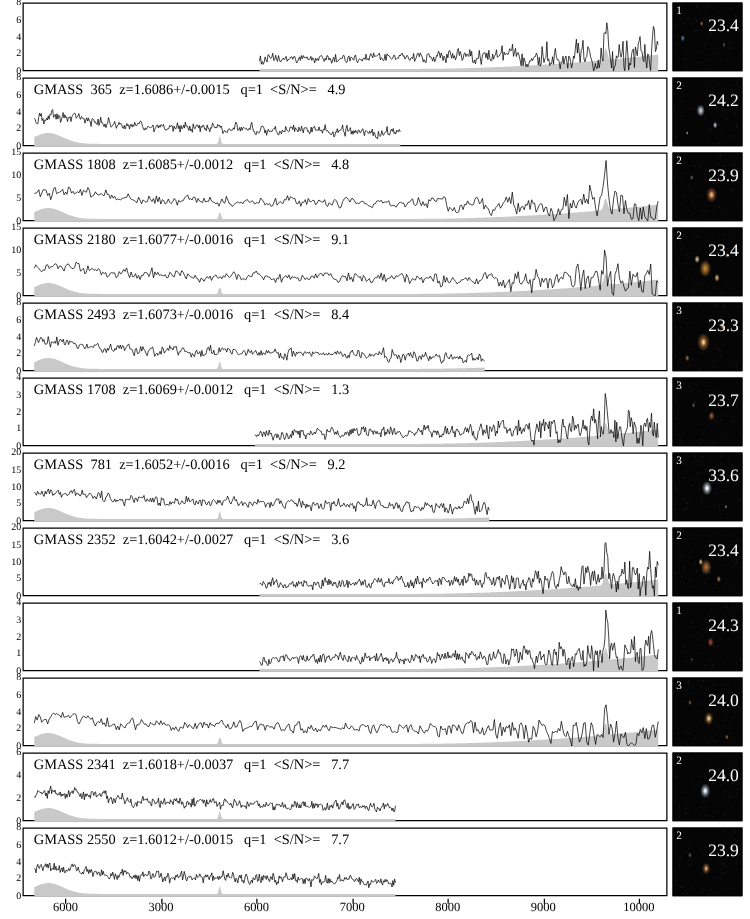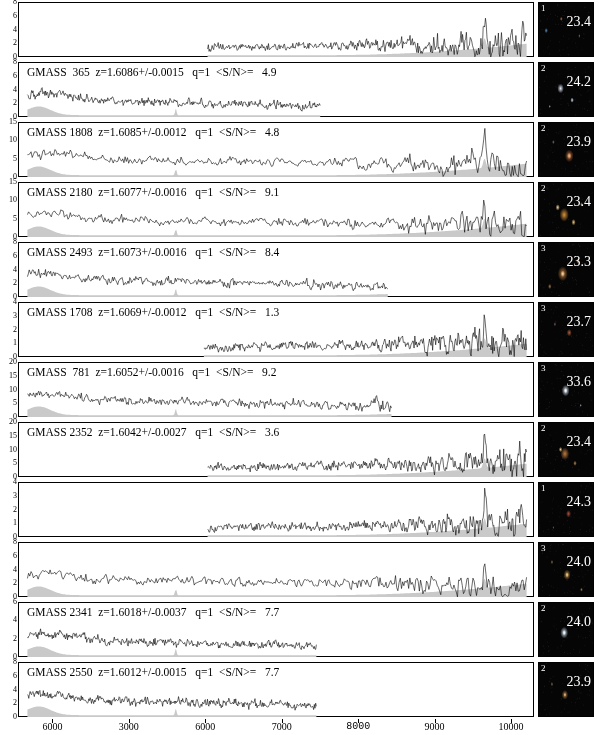--- a/index.html
+++ b/index.html
@@ -1518,19 +1518,19 @@
     <div class="axisrow">
       <div class="tickmark" style="left: 52.4px;"></div>
       <div class="xtick" style="left: 52.4px;">6000</div>
       <div class="tickmark" style="left: 128.844px;"></div>
       <div class="xtick" style="left: 128.844px;">3000</div>
       <div class="tickmark" style="left: 205.289px;"></div>
       <div class="xtick" style="left: 205.289px;">6000</div>
       <div class="tickmark" style="left: 281.733px;"></div>
       <div class="xtick" style="left: 281.733px;">7000</div>
       <div class="tickmark" style="left: 358.178px;"></div>
-      <div class="xtick" style="left: 358.178px; font-family: Liberation Mono, monospace;">8000</div>
+      <div class="xtick" style="left: 358.178px;">8000</div>
       <div class="tickmark" style="left: 434.622px;"></div>
       <div class="xtick" style="left: 434.622px;">9000</div>
       <div class="tickmark" style="left: 511.067px;"></div>
       <div class="xtick" style="left: 511.067px;">10000</div>
     </div>
   </div>
 
 </body></html>

